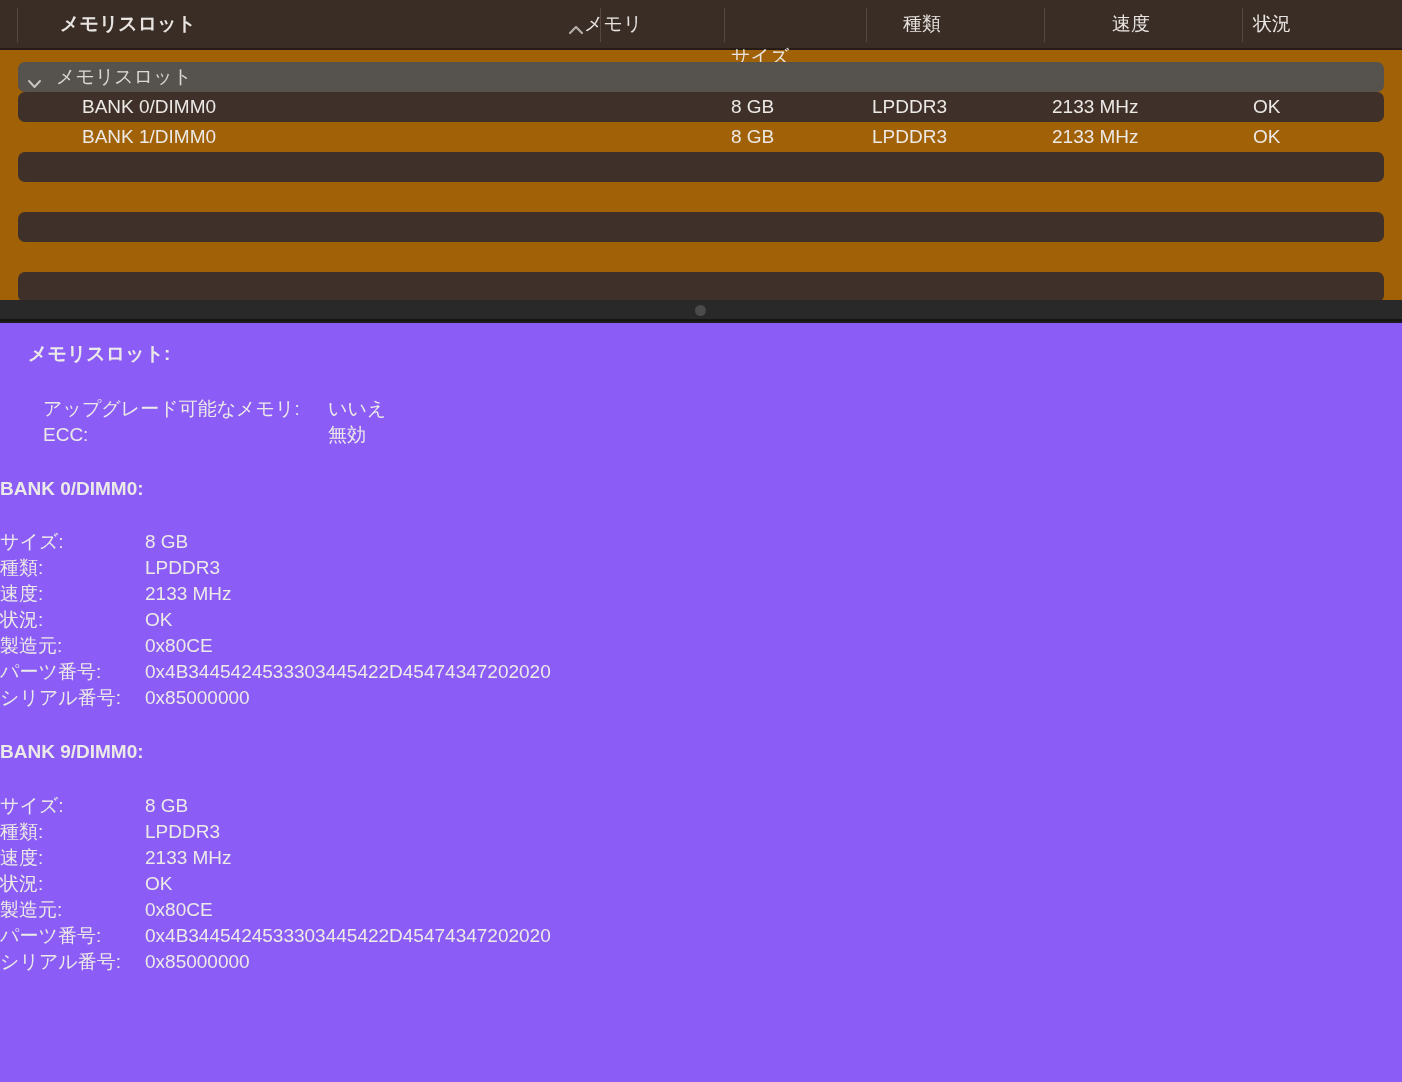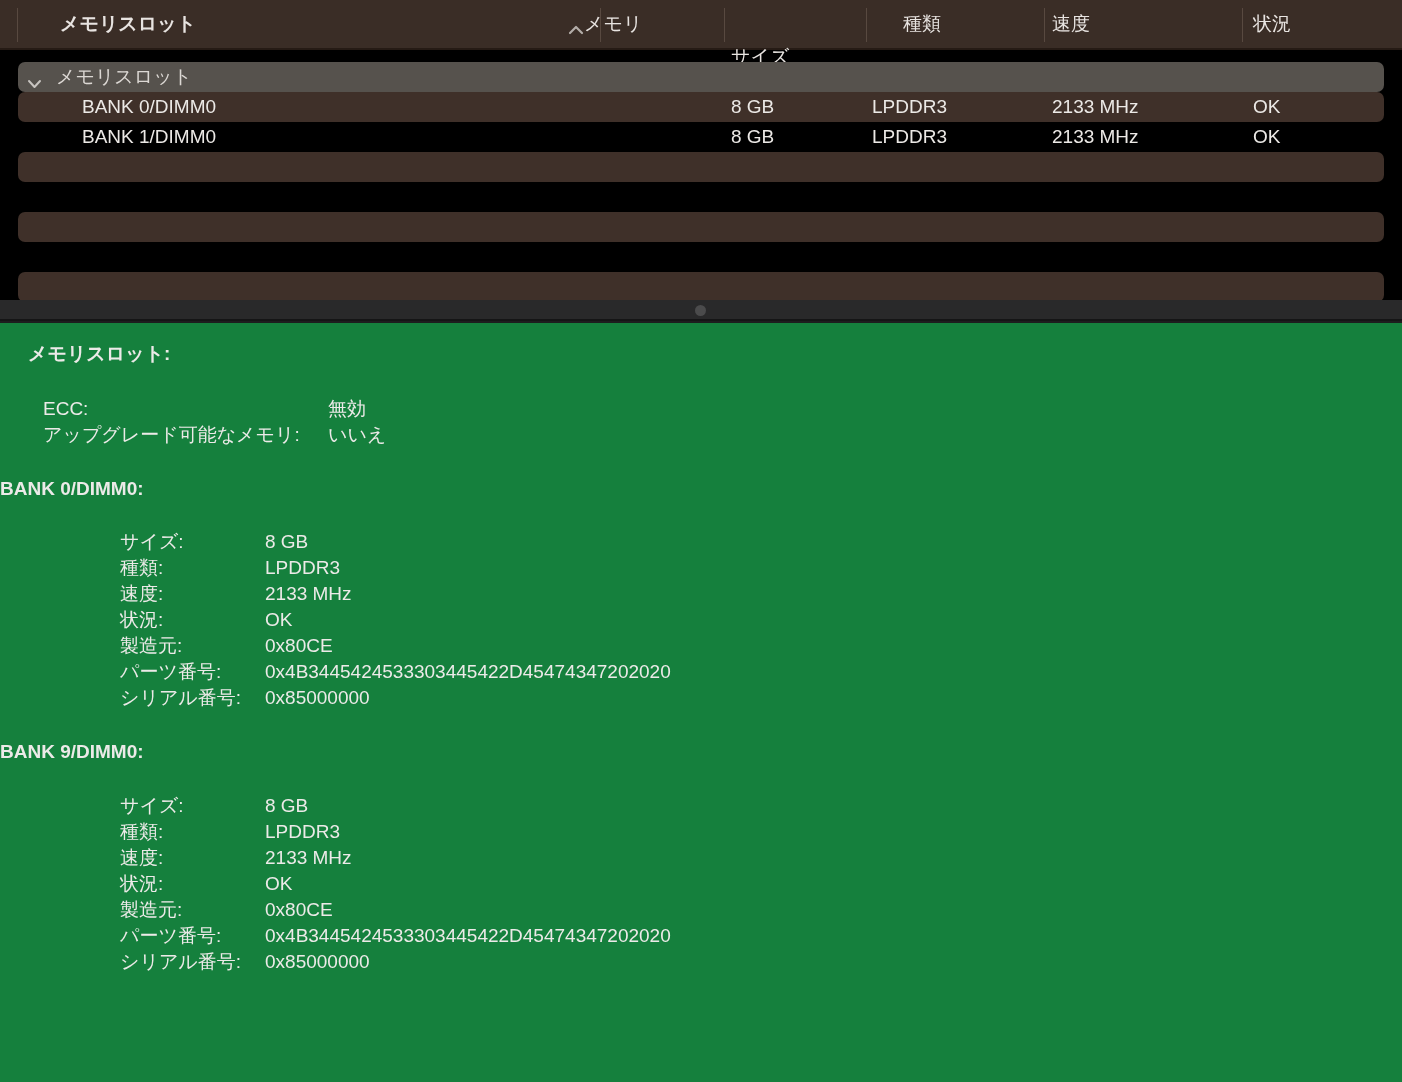--- a/index.html
+++ b/index.html
@@ -3,29 +3,29 @@
 <meta charset="utf-8">
 <style>
   * { margin:0; padding:0; box-sizing:border-box; }
   html,body { width:1402px; height:1082px; background:#1d1d1e; overflow:hidden; }
   body { font-family:"Liberation Sans","DejaVu Sans",sans-serif; color:#ece9e6; font-size:19px; }
 
   .stage { position:relative; width:1402px; height:1082px; }
 
   
   .table-section { position:absolute; left:0; top:0; width:1402px; height:300px;
-                   background:#000000; overflow:hidden; }
+                   background:#a16207; overflow:hidden; }
 
   .table-header { position:absolute; left:0; top:0; width:1402px; height:50px;
                   background:#3a2d26; border-bottom:2px solid #261b15; }
   .hcell { position:absolute; top:50%; transform:translateY(-50%); color:#e8e4e1;
            white-space:nowrap; }
   .hcell.sorted { font-weight:bold; }
   .hx0 { left:60px; }  .hx1 { left:584px; } .hx2 { left:731px;margin-top:33px; }
-  .hx3 { left:903px; } .hx4 { left:1052px;font-family:Liberation Serif, serif; } .hx5 { left:1253px; }
+  .hx3 { left:903px; } .hx4 { left:1112px;font-family:Liberation Serif, serif; } .hx5 { left:1253px; }
   .hsep { position:absolute; top:8px; width:1px; height:34px; background:#584940; }
   .sx0 { left:17px; } .sx1 { left:600px; } .sx2 { left:724px; }
   .sx3 { left:866px; } .sx4 { left:1044px; } .sx5 { left:1242px; }
   .sort-indicator { position:absolute; left:568px; top:19px; }
 
   .rows-area { position:absolute; left:0; top:62px; width:1402px; }
   .trow { position:relative; height:30px; margin:0 18px; border-radius:7px; }
   .trow:nth-child(even) { background:#3f3029; }
   .trow.group { background:#56524d; color:#dcd8d4; }
   .rcell { position:absolute; top:50%; transform:translateY(-50%); white-space:nowrap; }
@@ -38,31 +38,31 @@
   .disclosure  { position:absolute; left:9px; top:10px; }
 
   
   .splitter { position:absolute; left:0; top:300px; width:1402px; height:21px;
               background:#29292a; border-bottom:2px solid #151516; }
   .splitter-handle { position:absolute; left:695px; top:5px; width:11px; height:11px;
                      border-radius:50%; background:#4b4b4c; }
 
   
   .detail-pane { position:absolute; left:0; top:323px; width:1402px; height:759px;
-                 background:#15803d; padding-top:18px; color:#eceae8; }
+                 background:#8b5cf6; padding-top:18px; color:#eceae8; }
   .dline { height:26px; line-height:26px; white-space:nowrap; }
   .d-title { padding-left:28px; font-weight:bold; }
   .summary { margin-top:29px; }
   .kv { display:flex; }
   .kv-sum { padding-left:43px; }
   .kv-sum .k { width:285px; flex:0 0 285px; }
   .bank-heading { margin-top:28px; font-weight:bold; }
   .bank-fields { margin-top:27px; }
   .bank-fields.second { margin-top:28px; }
-  .kv-bank { padding-left:120px; }
+  .kv-bank { }
   .kv-bank .k { width:145px; flex:0 0 145px; }
 </style>
 </head>
 <body>
 
 <div class="stage">
 
   <div class="table-section">
 
     <div class="table-header">
@@ -122,29 +122,29 @@
   <div class="splitter">
     <div class="splitter-handle"></div>
   </div>
 
   <div class="detail-pane">
     <div class="dline d-title">メモリスロット:</div>
 
     <div class="summary">
 
         <div class="dline kv kv-sum">
+          <span class="k">アップグレード可能なメモリ:</span>
+          <span class="v">いいえ</span>
+        </div>
+
+        <div class="dline kv kv-sum">
           <span class="k">ECC:</span>
           <span class="v">無効</span>
         </div>
 
-        <div class="dline kv kv-sum">
-          <span class="k">アップグレード可能なメモリ:</span>
-          <span class="v">いいえ</span>
-        </div>
-
     </div>
 
     <div class="dline bank-heading">BANK 0/DIMM0:</div>
     <div class="bank-fields">
 
         <div class="dline kv kv-bank">
           <span class="k">サイズ:</span>
           <span class="v">8 GB</span>
         </div>
 

